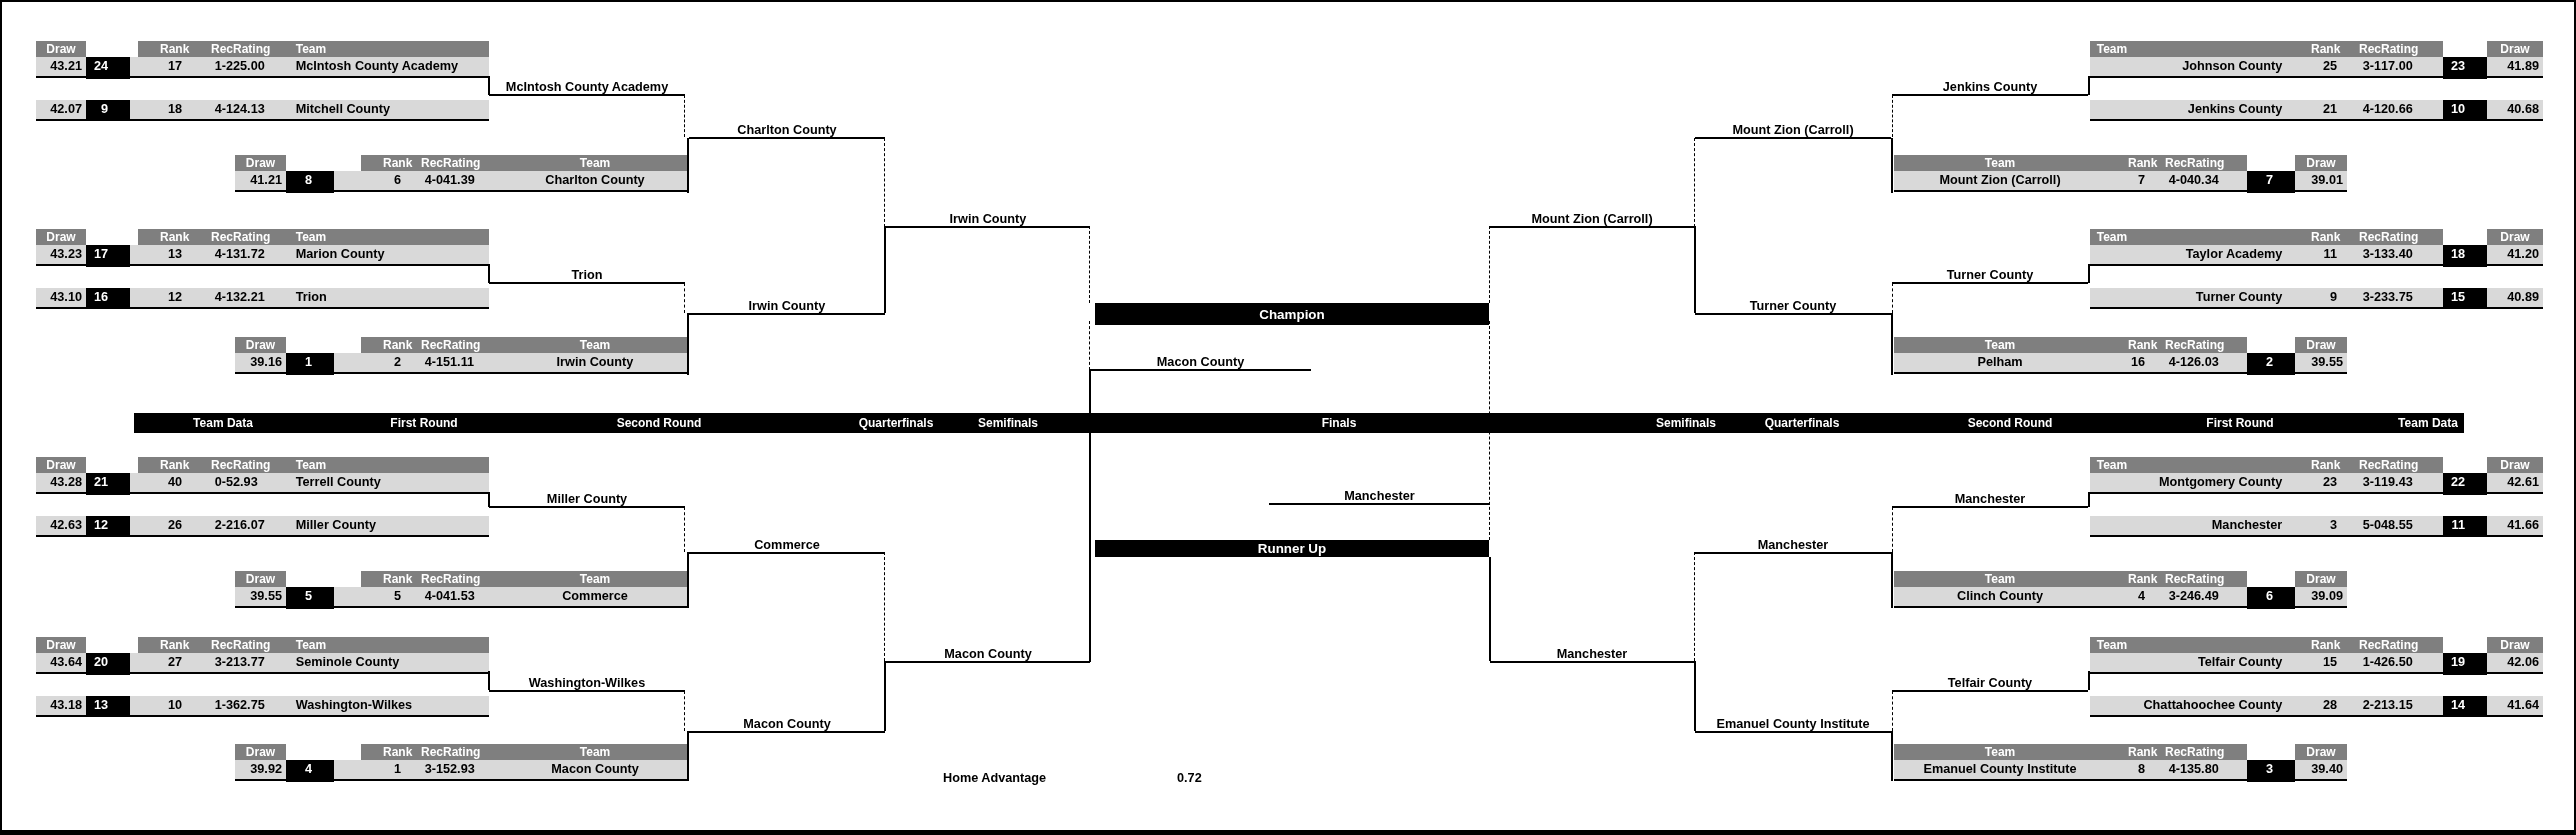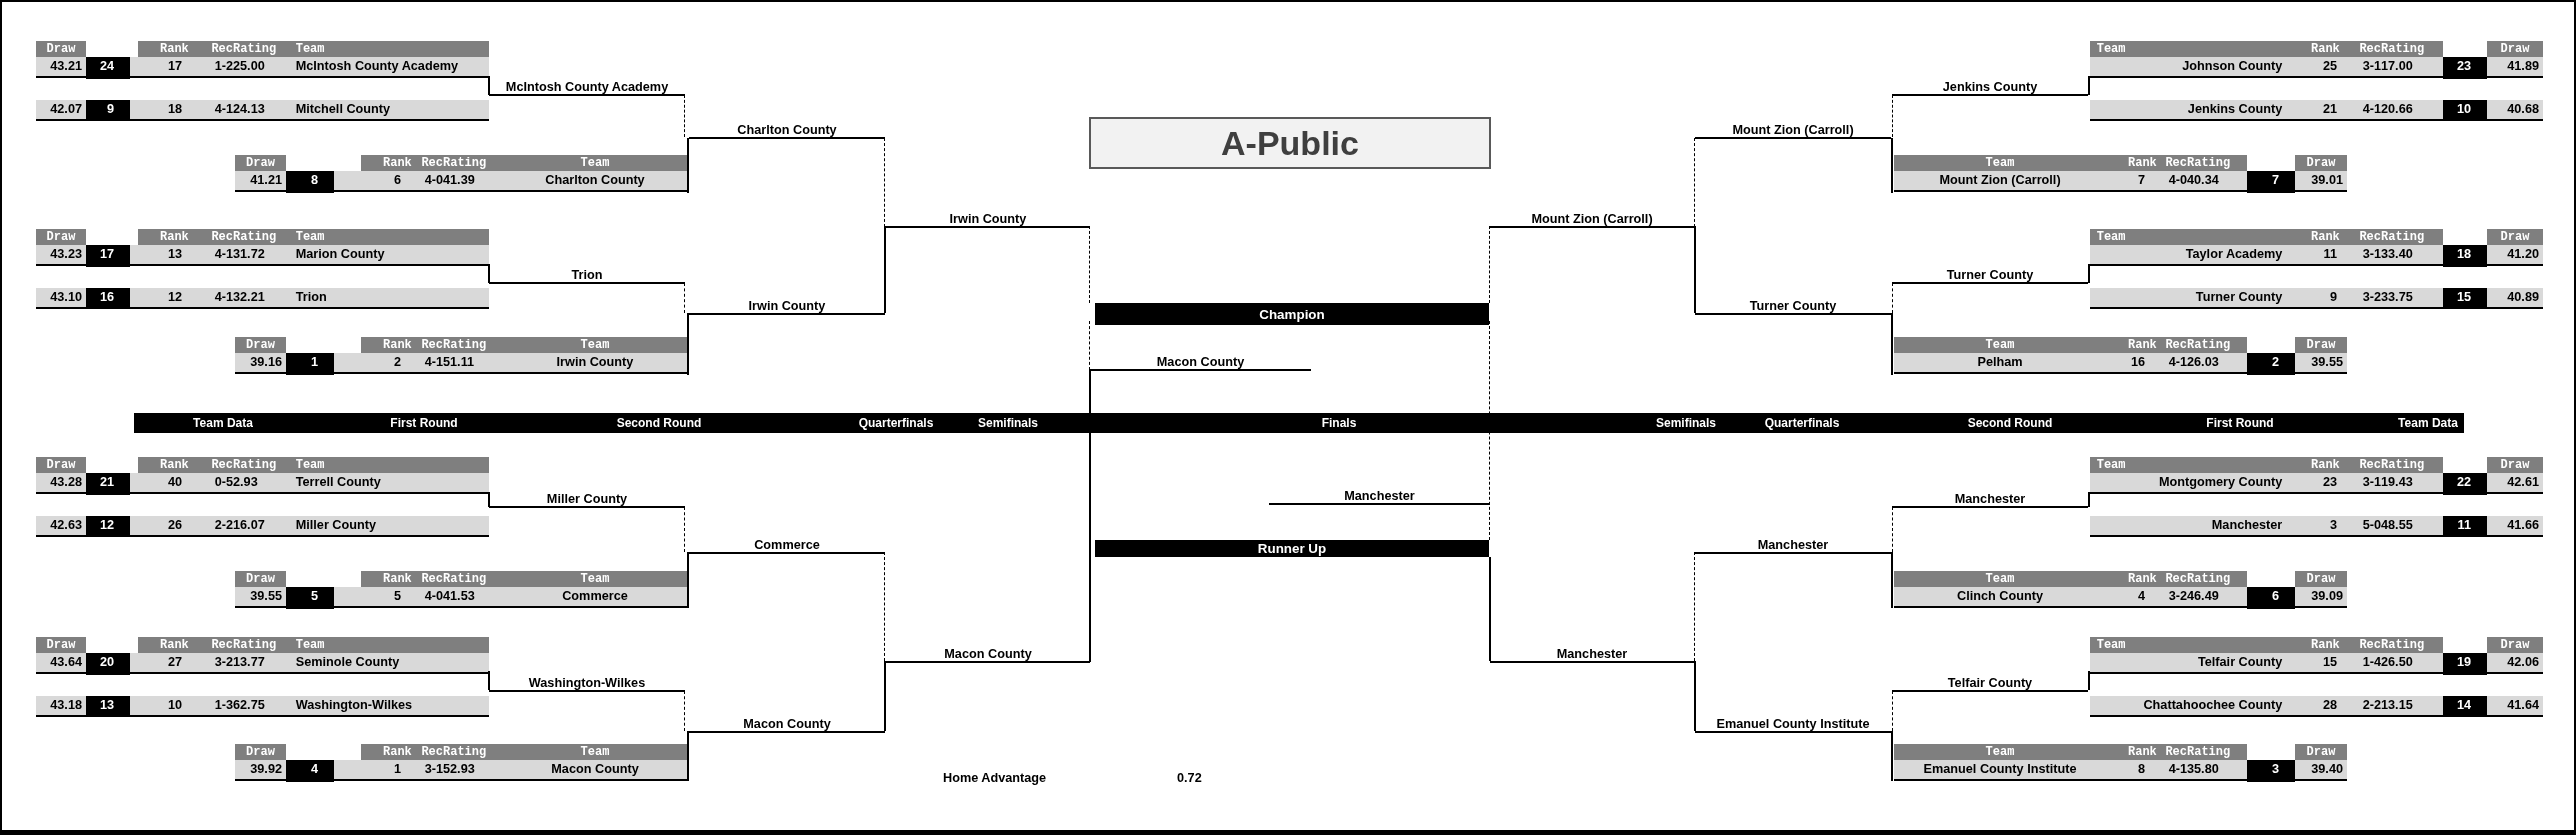--- a/index.html
+++ b/index.html
@@ -1,33 +1,33 @@
 <!DOCTYPE html>
 <html style="font-size:10.7px"><head>
 <meta charset="utf-8">
 <style>
   html,body{margin:0;padding:0;background:#fff;}
   #canvas{position:relative;width:2576px;height:836px;background:#fff;border:2px solid #000;
           box-sizing:border-box;font-family:"Liberation Sans",sans-serif;overflow:hidden;}
 
   
   .blk{position:absolute;font-weight:bold;font-size:12.7px;color:#000;}
-  .hd{height:16px;line-height:16px;font-size:12px;color:#fff;font-family:Liberation Mono, monospace;}
+  .hd{height:16px;line-height:16px;font-size:12px;color:#fff;}
   .rw{height:19px;line-height:19px;border-bottom:2.7px solid #000;background:#d9d9d9;}
   .sp{height:21.5px;}
   .g4{display:grid;grid-template-columns:50px 44px 8px 1fr;width:453px;}
   .m4{display:grid;grid-template-columns:44px 51px 56px 1fr;}
   .g5{display:grid;grid-template-columns:51px 48px 27px 1fr;width:453px;}
   .m5{display:grid;grid-template-columns:40px 42px 59px 1fr;}
   .g6{display:grid;grid-template-columns:1fr 44px 56px;width:453px;}
   .m6{display:grid;grid-template-columns:1fr 48px 44px 62px;}
   .g7{display:grid;grid-template-columns:1fr 48px 52px;width:453px;}
   .m7{display:grid;grid-template-columns:1fr 39px 42px 60px;}
   .hc{background:#7f7f7f;text-align:center;}
-  .sd{background:#000;color:#fff;text-align:right;padding-right:16px;height:21.5px;position:relative;z-index:2;}
+  .sd{background:#000;color:#fff;text-align:right;padding-right:22px;height:21.5px;position:relative;z-index:2;}
   .dr{text-align:right;padding-right:4px;}
   .rk{text-align:right;margin-left:22px;}
   .rc{text-align:right;}
   .rg{text-align:left;}
   .tm{padding-left:6.7px;text-align:left;}
   .tm-r{text-align:right;padding-right:6.7px;}
   .tm-c{text-align:center;}
   .hd .tm{color:#fff;}
 
   
@@ -48,23 +48,20 @@
              border:2px solid #595959;display:flex;align-items:center;justify-content:center;
              font-size:34px;font-weight:bold;color:#3f3f3f;box-sizing:border-box;}
   .foot{position:absolute;font-weight:bold;font-size:12.7px;color:#000;white-space:nowrap;}
   .bframe{position:absolute;left:0;top:828px;width:2576px;height:6.7px;background:#000;}
 </style>
 </head>
 <body>
 
 <div id="canvas">
 
-  <div class="title-box">
-    <span>A-Public</span>
-  </div>
 
   <div class="roundbar">
     <span style="left:89px">Team Data</span>
     <span style="left:290px">First Round</span>
     <span style="left:525px">Second Round</span>
     <span style="left:762px">Quarterfinals</span>
     <span style="left:874px">Semifinals</span>
     <span style="left:1205px">Finals</span>
     <span style="left:1552px">Semifinals</span>
     <span style="left:1668px">Quarterfinals</span>

